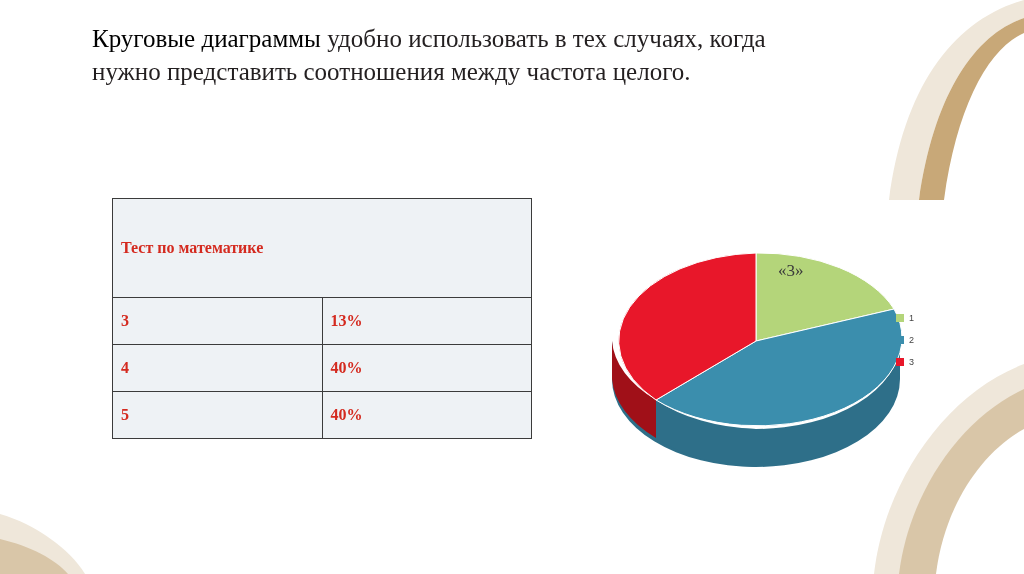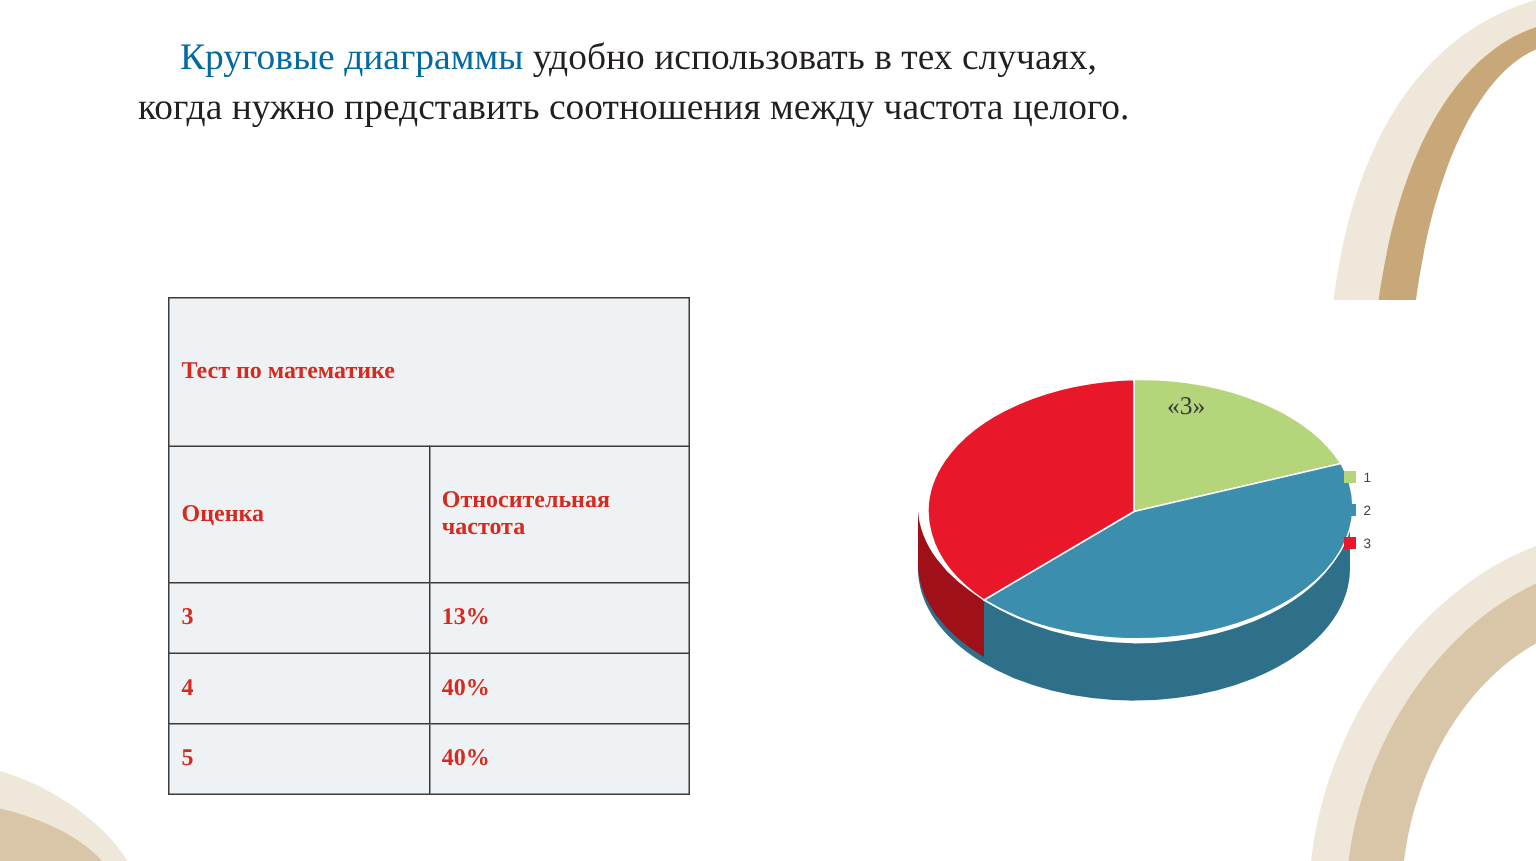--- a/index.html
+++ b/index.html
@@ -43,30 +43,29 @@
   .title-block {
     position: absolute;
     left: 92px;
     top: 22px;
     width: 700px;
     font-size: 25px;
     line-height: 1.33;
     color: #231f20;
   }
   .title-highlight {
-    color: #0369a1;
-    margin-left: 28px;
+    color: #000000;
   }
 
   
   .data-table {
     position: absolute;
     left: 112px;
     top: 198px;
-    width: 348px;
+    width: 420px;
     border-collapse: collapse;
     background: #eef2f5;
     table-layout: fixed;
   }
   .data-table td {
     border: 1px solid #3b3b3b;
     padding: 6px 8px;
     font-size: 16px;
     font-weight: bold;
     color: #d42a1f;
@@ -154,27 +153,20 @@
 </svg>
 
 <div class="title-block">
   <span class="title-highlight">Круговые диаграммы</span><span> удобно использовать в тех случаях, когда нужно представить соотношения между частота целого.</span>
 </div>
 
 <table class="data-table">
   <tbody>
     <tr>
       <td class="cell-title" colspan="2">Тест по математике</td>
-    </tr>
-    <tr>
-      <td class="cell-header col-left">Оценка</td>
-      <td class="cell-header">
-        <div>Относительная</div>
-        <div>частота</div>
-      </td>
     </tr>
     <tr class="row-data">
       <td class="col-left">3</td>
       <td>13%</td>
     </tr>
     <tr class="row-data">
       <td class="col-left">4</td>
       <td>40%</td>
     </tr>
     <tr class="row-data">

